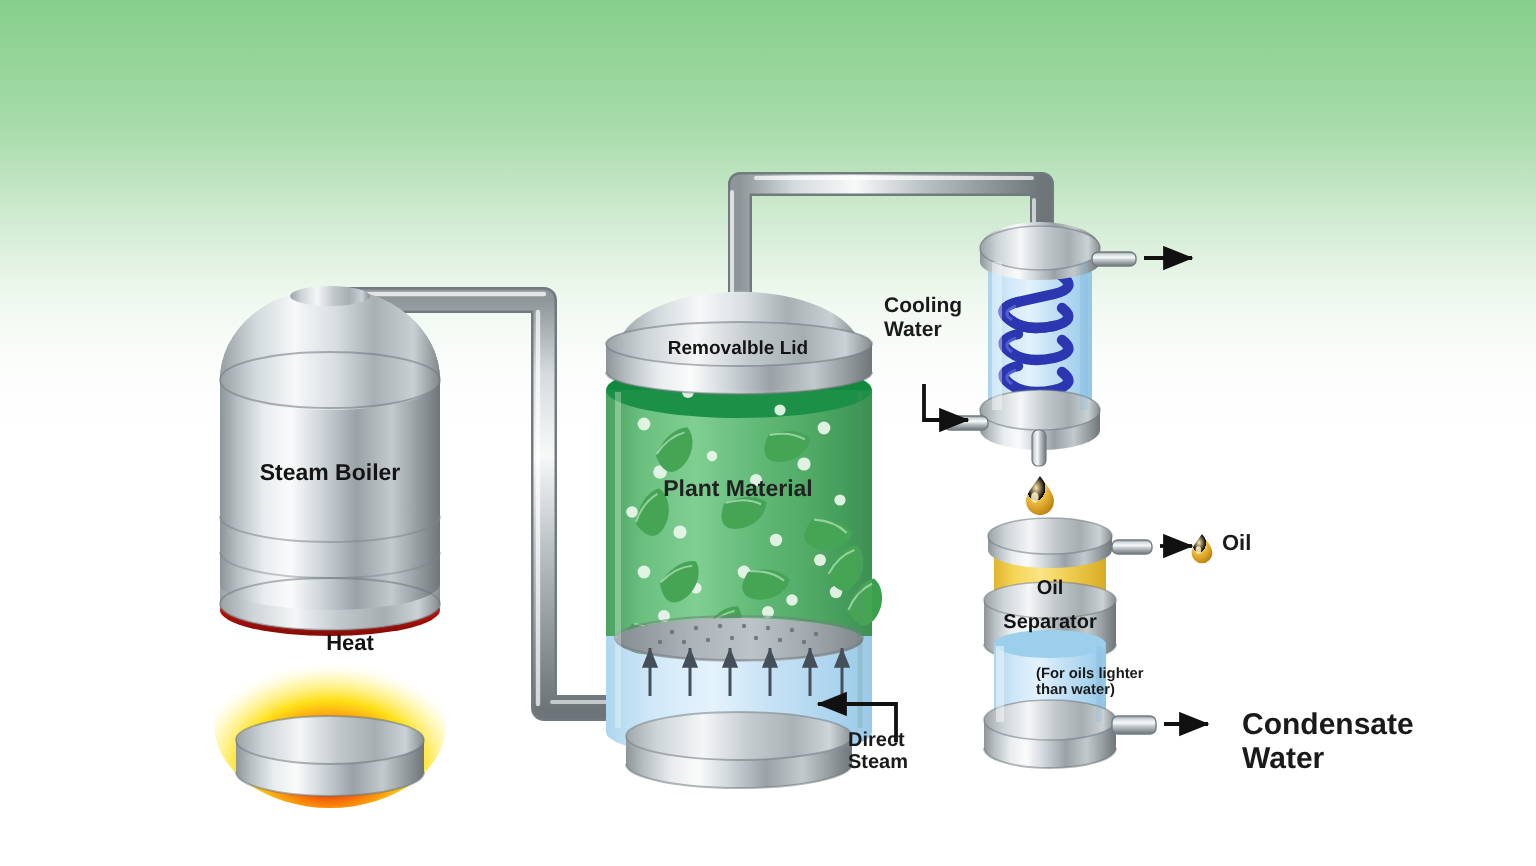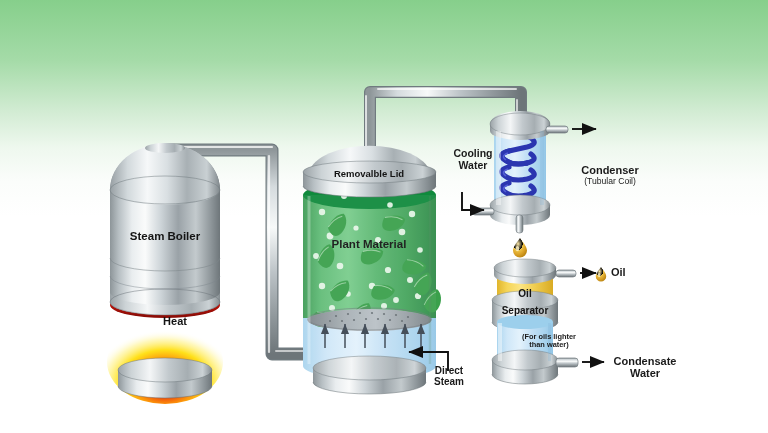--- a/index.html
+++ b/index.html
@@ -4,21 +4,21 @@
 <style>
   html,body{margin:0;padding:0;}
   body{
     width:768px;height:433px;overflow:hidden;
     font-family:"Liberation Sans", sans-serif;
     background:#ffffff;
   }
   #stage{position:relative;width:768px;height:433px;overflow:hidden;background:#fff;}
   #bg{position:absolute;inset:0;}
   #art{position:absolute;inset:0;}
-  .lbl{position:absolute;color:#1a1a1a;font-weight:bold;line-height:1.12;text-align:center;white-space:pre-line;}
+  .lbl{position:absolute;color:#1a1a1a;font-weight:bold;line-height:1.12;white-space:pre-line;}
   .sub{font-weight:normal;display:block;}
 </style>
 </head>
 <body>
 
 <div id="stage">
 
   <svg id="bg" viewBox="0 0 768 433">
     <defs>
       <linearGradient id="bgGrad" x1="0" y1="0" x2="0" y2="1">
@@ -392,29 +392,25 @@
 
     <g>
       <path d="M601,267 c3.4,4.6 5.2,7 5.2,9.4 a5.2,5.2 0 0 1 -10.4,0 c0,-2.4 1.8,-4.8 5.2,-9.4 z" fill="url(#dropG)"></path>
       <ellipse cx="599.2" cy="275" rx="1.4" ry="1.9" fill="#fff3c4" opacity="0.85"></ellipse>
     </g>
   </svg>
 
   <div class="lbl" style="left:442px;top:148px;width:62px;font-size:10.5px;">Cooling
 Water</div>
 
-  <div class="lbl" style="left:558px;top:152px;width:104px;font-size:11px;">
-    <span>Condenser</span>
-    <span class="sub" style="font-size:8.6px;">(Tubular Coil)</span>
-  </div>
 
   <div class="lbl" style="left:611px;top:266px;width:34px;font-size:11px;text-align:left;">Oil</div>
 
   <div class="lbl" style="left:518px;top:333px;width:62px;font-size:7.4px;">(For oils lighter
 than water)</div>
 
-  <div class="lbl" style="left:604px;top:355px;width:82px;font-size:11px;">Condensate
+  <div class="lbl" style="left:621px;top:355px;width:82px;font-size:15px;">Condensate
 Water</div>
 
   <div class="lbl" style="left:424px;top:365px;width:50px;font-size:10px;">Direct
 Steam</div>
 
 </div>
 
 </body></html>

